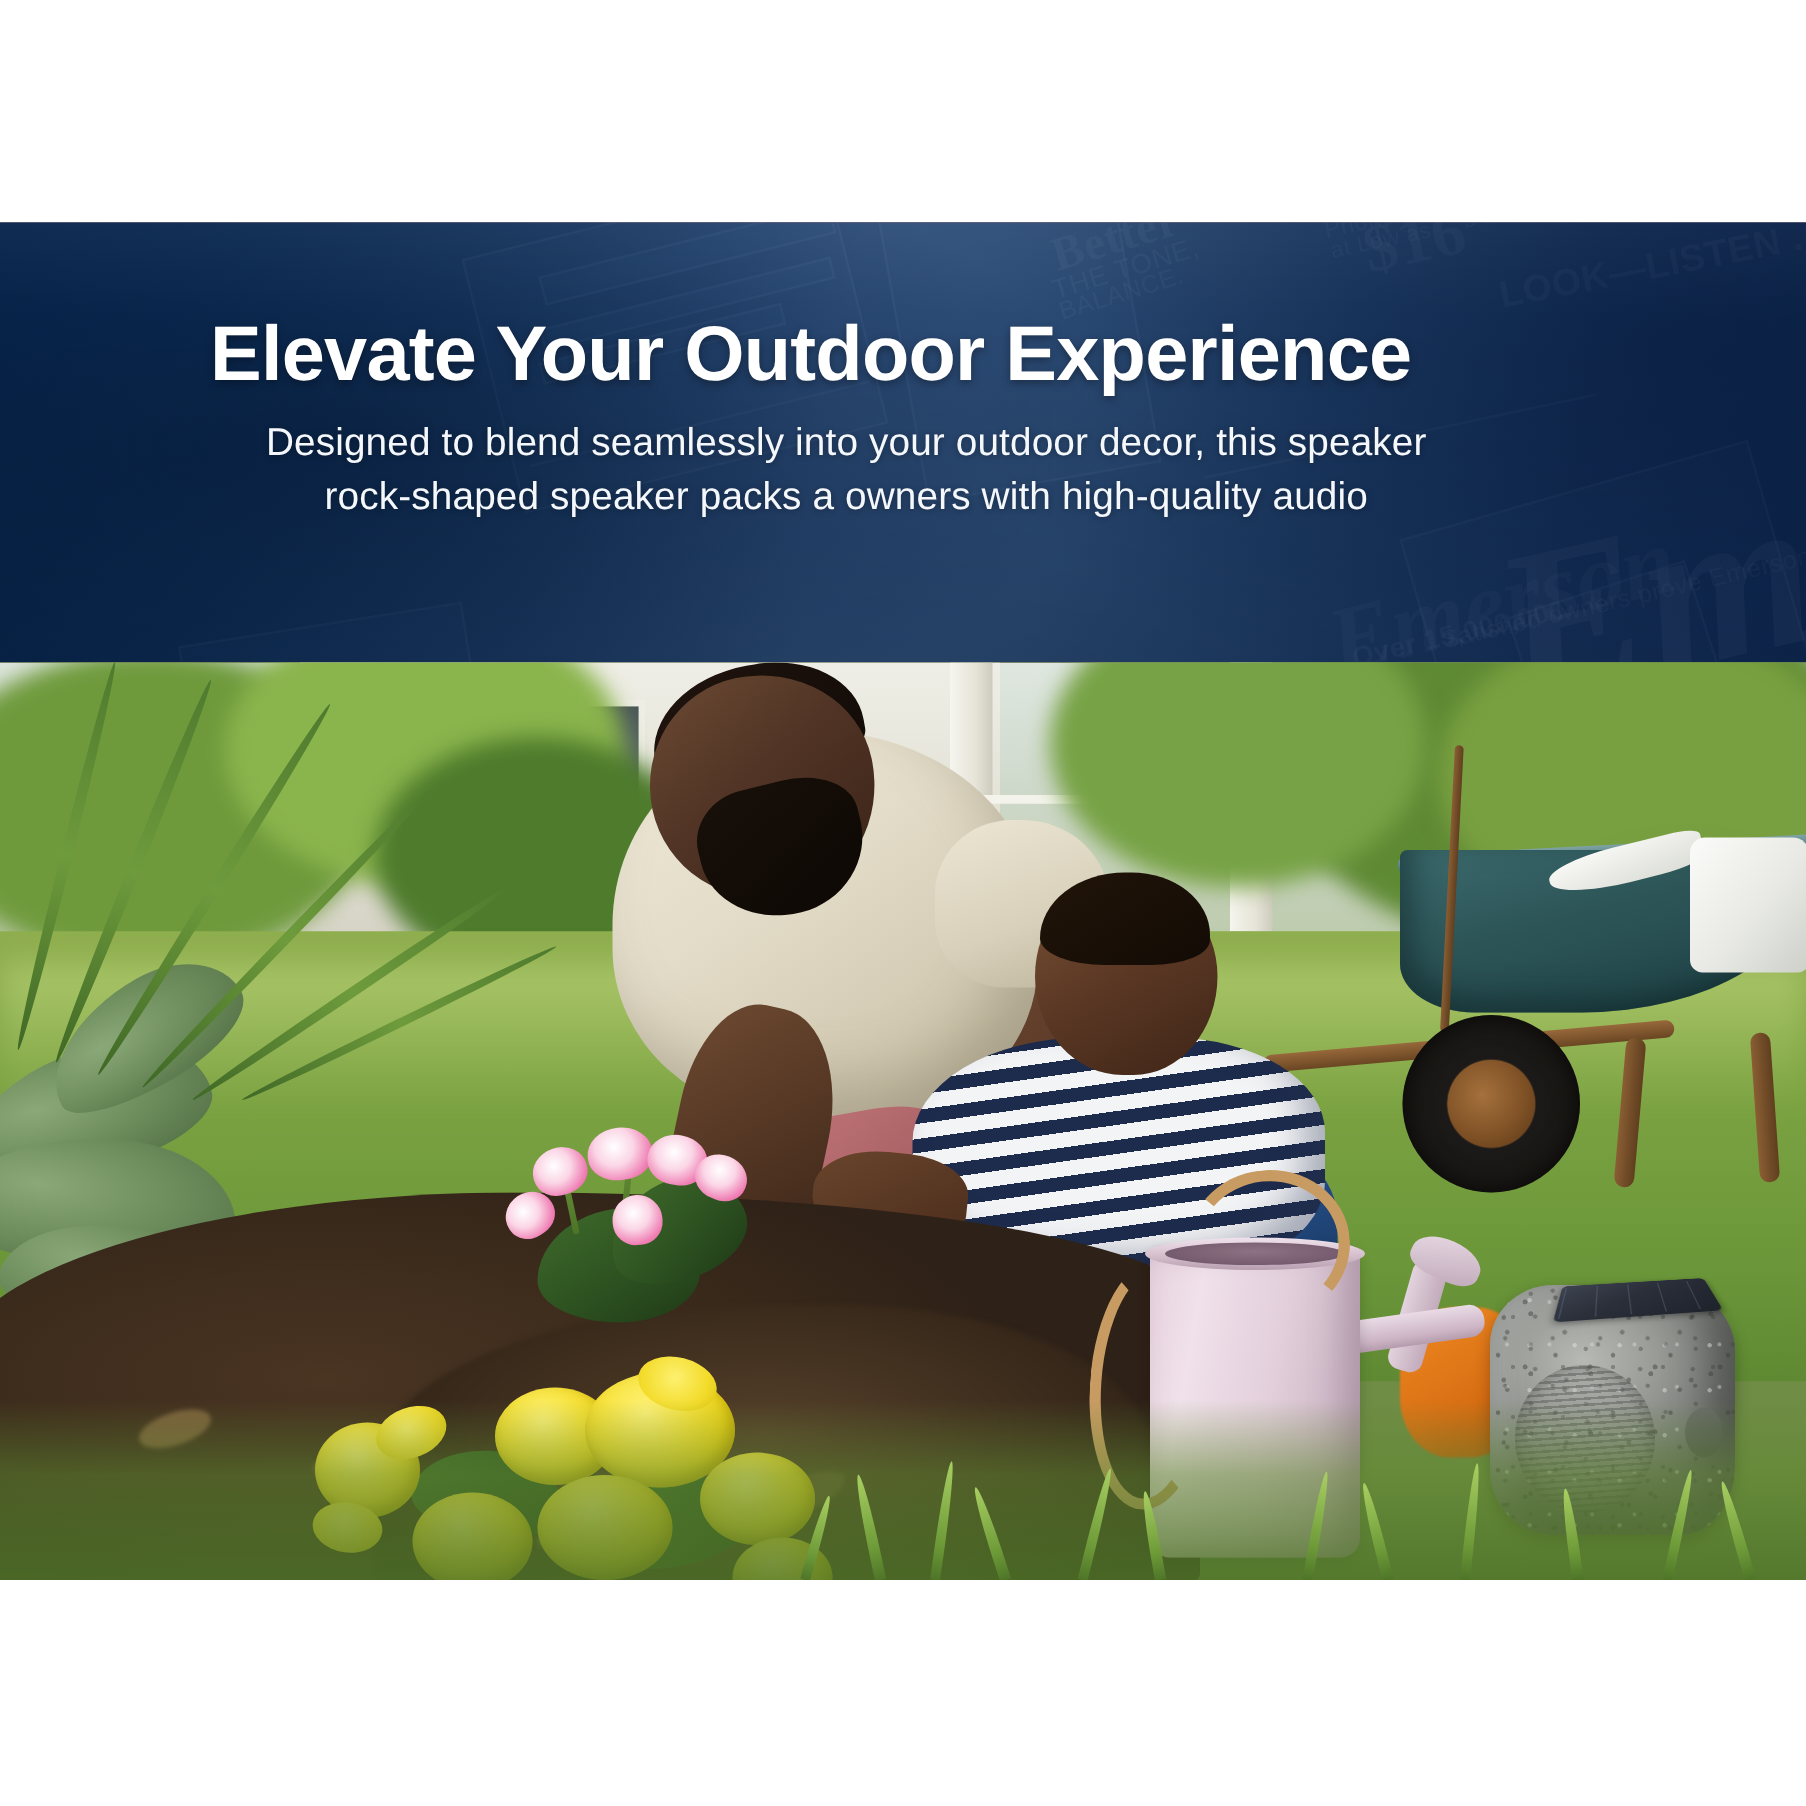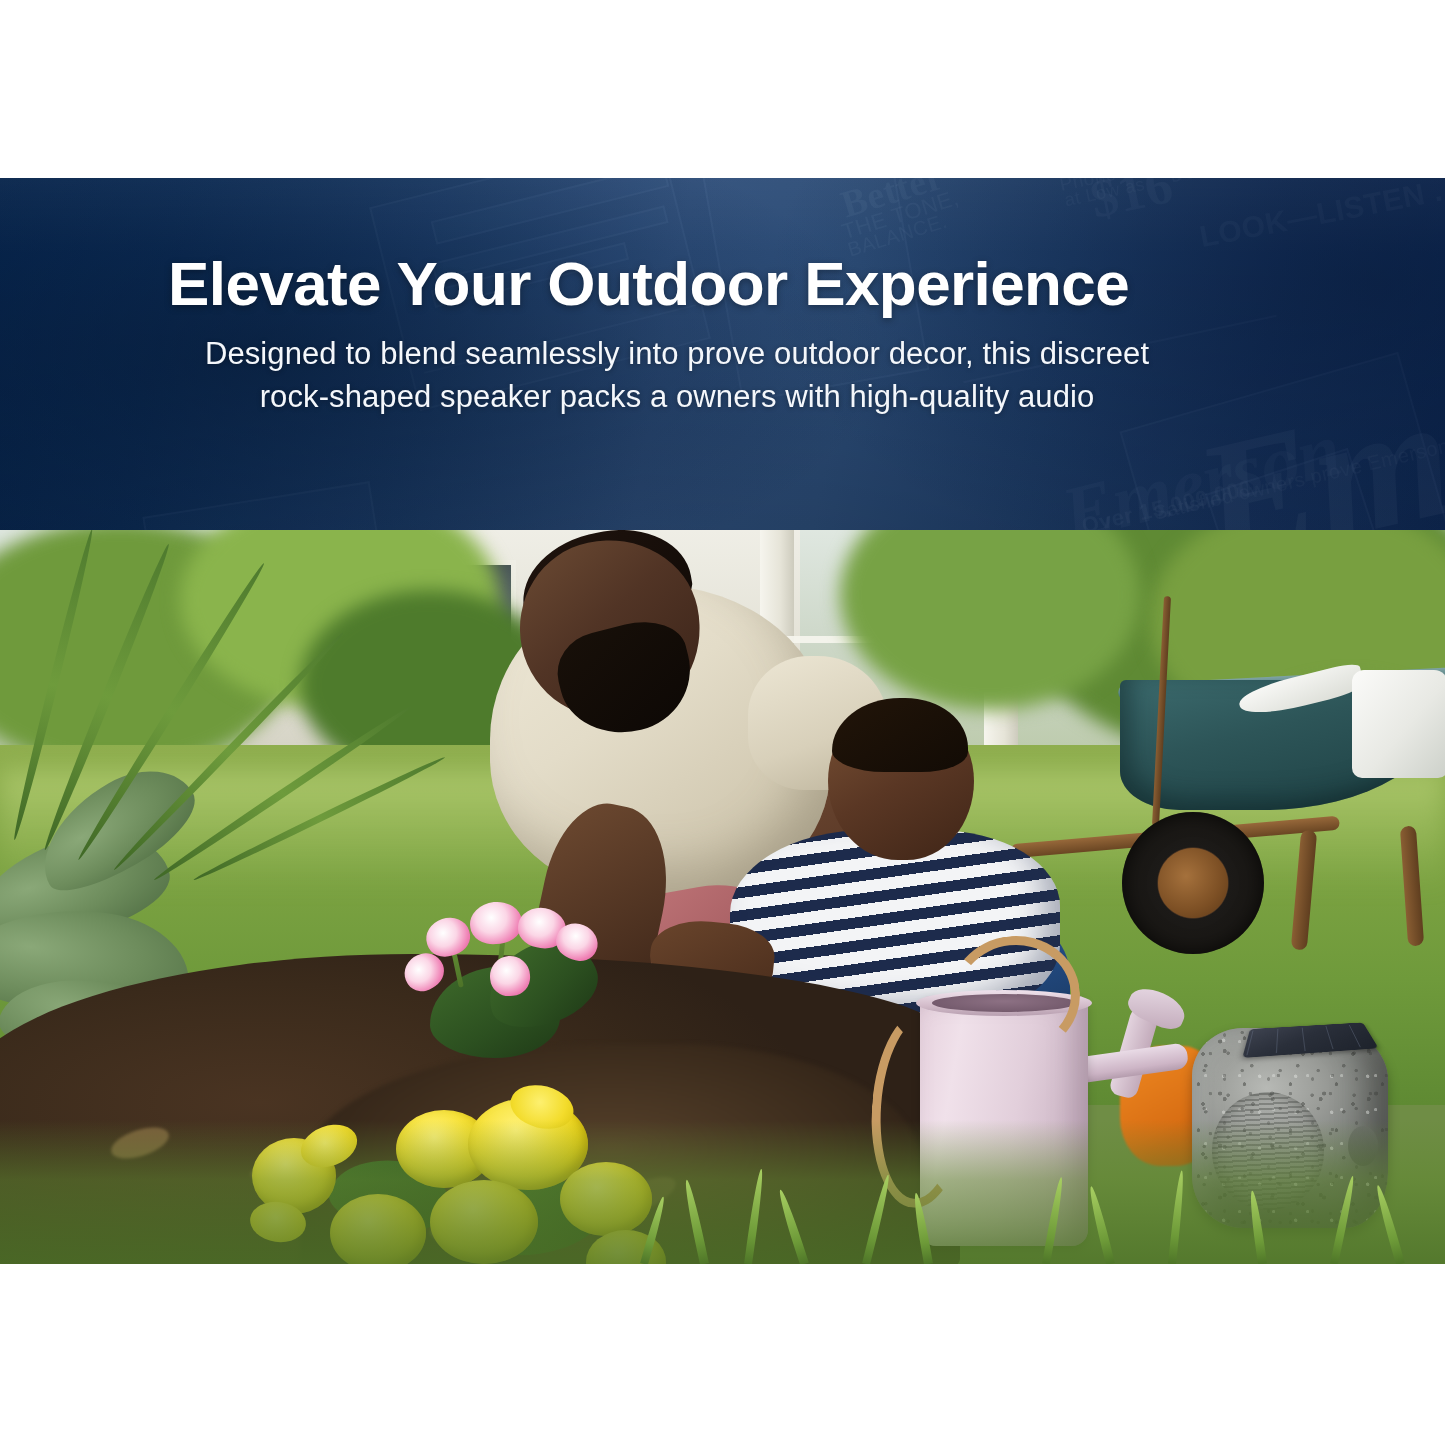--- a/index.html
+++ b/index.html
@@ -631,21 +631,21 @@
       <div class="tx" style="left:880px; top:64px; font-size:22px; transform:rotate(-17deg);">THE TONE,</div>
       <div class="tx" style="left:886px; top:86px; font-size:20px; transform:rotate(-17deg);">BALANCE.</div>
 
     </div>
 
     <div class="banner-vignette"></div>
 
     <div class="banner-text">
       <div class="headline">Elevate Your Outdoor Experience</div>
       <div class="subline">
-        <div>Designed to blend seamlessly into prove outdoor decor, this discreet</div>
+        <div>Designed to blend seamlessly into your outdoor decor, this speaker</div>
         <div>rock-shaped speaker packs a owners with high-quality audio</div>
       </div>
     </div>
   </div>
 
   <div class="photo">
 
     <div class="bg-sky"></div>
     <div class="house"></div>
     <div class="house-window"></div>

